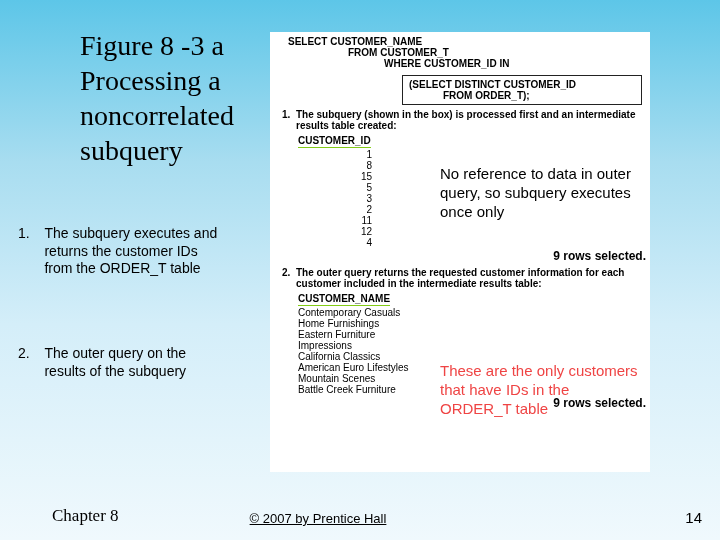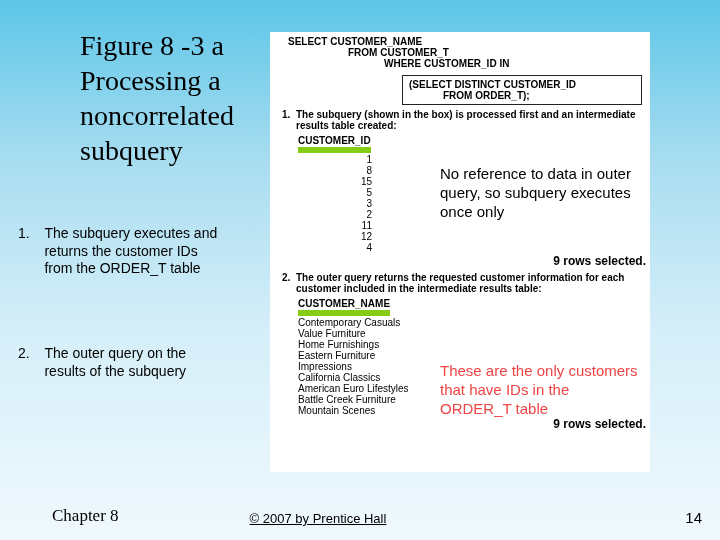--- a/index.html
+++ b/index.html
@@ -76,21 +76,21 @@
     display: flex;
     font-size: 10px;
   }
   .step .snum { width: 14px; font-weight: bold; }
   .step .stext { flex: 1; font-weight: bold; }
   .colhead {
     margin-top: 4px;
     margin-left: 16px;
     font-weight: bold;
     display: inline-block;
-    border-bottom: 6px solid #84cc16;
+    border-bottom: 1px solid #84cc16;
     padding-bottom: 1px;
     font-size: 10px;
   }
   .ids {
     margin-top: 1px;
     margin-left: 16px;
     font-size: 10px;
     line-height: 1.1;
   }
   .ids div { text-align: right; width: 74px; }
@@ -195,28 +195,27 @@
   </div>
   <div class="rows-sel">9 rows selected.</div>
 
   <div class="step">
     <div class="snum">2.</div>
     <div class="stext">The outer query returns the requested customer information for each customer included in the intermediate results table:</div>
   </div>
   <div class="colhead">CUSTOMER_NAME</div>
   <div class="names">
     <div>Contemporary Casuals</div>
-    <div>Value Furniture</div>
     <div>Home Furnishings</div>
     <div>Eastern Furniture</div>
     <div>Impressions</div>
     <div>California Classics</div>
     <div>American Euro Lifestyles</div>
+    <div>Mountain Scenes</div>
     <div>Battle Creek Furniture</div>
-    <div>Mountain Scenes</div>
   </div>
   <div class="rows-sel">9 rows selected.</div>
 </div>
 
 <div class="callout1">No reference to data in outer query, so subquery executes once only</div>
 <div class="callout2">These are the only customers that have IDs in the ORDER_T table</div>
 
 <div class="chapter">Chapter 8</div>
 <div class="copyright">© 2007 by Prentice Hall</div>
 <div class="pagenum">14</div>

